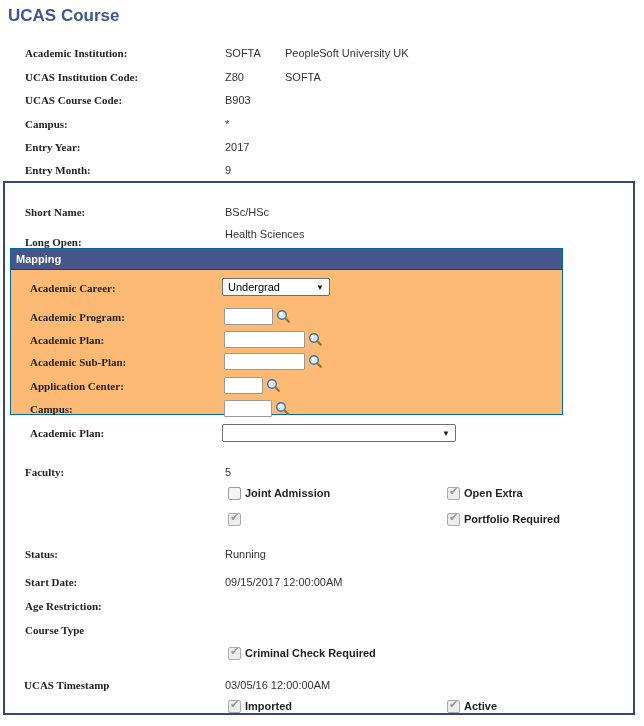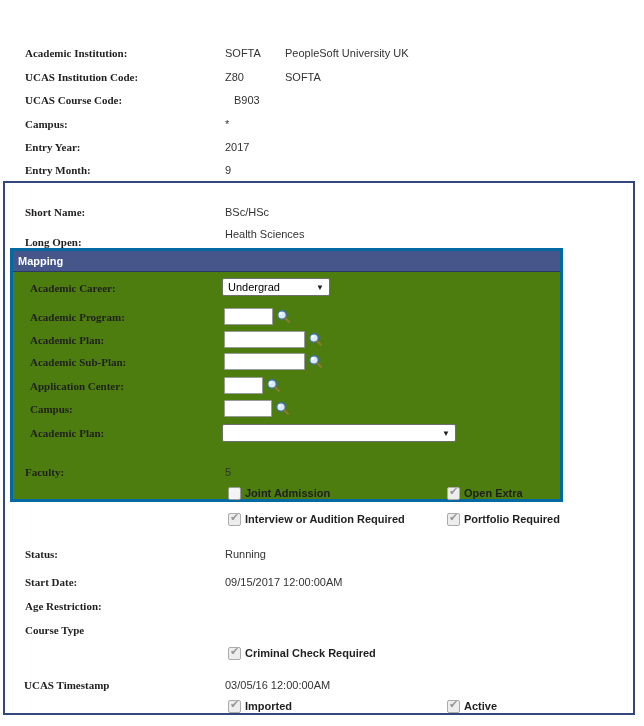--- a/index.html
+++ b/index.html
@@ -3,47 +3,48 @@
 <meta charset="utf-8">
 <style>
   html,body{margin:0;padding:0;background:#fff;}
   body{font-family:"Liberation Sans","DejaVu Sans",sans-serif;font-size:11px;color:#262626;}
   #page{position:relative;width:644px;height:726px;background:#fff;overflow:hidden;}
   .abs{position:absolute;white-space:nowrap;line-height:13px;}
   .lbl{font-weight:bold;color:#1f1f1f;font-family:Liberation Serif, serif;}
   .val{color:#333;}
   #page-title{position:absolute;left:8px;top:6px;font-size:17px;font-weight:bold;color:#3f5695;letter-spacing:0;}
   #outer-box{position:absolute;left:3px;top:181px;width:632px;height:534px;border:2px solid #34477c;box-sizing:border-box;background:#fff;}
-  #map-group{position:absolute;left:10px;top:248px;width:553px;height:254px;border:3px solid #0369a1;box-sizing:border-box;background:#4d7c0f;}
+  #map-group{position:absolute;left:10px;top:248px;width:553px;height:167px;border:1px solid #0369a1;box-sizing:border-box;background:#fdba74;}
   #map-header{height:20px;background:#47568a;border-bottom:1px solid #2c3966;display:flex;align-items:center;padding-left:5px;color:#fff;font-weight:bold;}
   .txt{position:absolute;height:17px;box-sizing:border-box;border:1px solid #9a9a9a;background:#fff;font-family:inherit;font-size:11px;padding:0 2px;border-radius:1px;}
   .sel{position:absolute;height:18px;box-sizing:border-box;background:#fff;border:1px solid #6f6f6f;border-radius:2px;display:flex;align-items:center;justify-content:space-between;padding:0 5px;color:#000;}
   .sel .arr{font-size:8px;color:#1a1a1a;margin-left:6px;}
   .mag{position:absolute;width:15px;height:15px;cursor:pointer;}
   .cb{position:absolute;width:13px;height:13px;box-sizing:border-box;border:1px solid #ababab;background:#ededed;border-radius:2px;}
   .cb.checked::after{content:"\2714";position:absolute;left:1px;top:-3px;font-size:11px;color:#979797;}
   .cb.enabled{background:#f4f4f4;border-color:#9b9b9b;}
   .cblbl{font-weight:bold;color:#1f1f1f;}
 </style>
 </head>
 <body>
 
 <div id="page">
 
+  <div id="page-title">UCAS Course</div>
 
   <div class="abs lbl" style="left:25px;top:47px">Academic Institution:</div>
   <div class="abs val" style="left:225px;top:47px">SOFTA</div>
   <div class="abs val" style="left:285px;top:47px">PeopleSoft University UK</div>
 
   <div class="abs lbl" style="left:25px;top:71px">UCAS Institution Code:</div>
   <div class="abs val" style="left:225px;top:71px">Z80</div>
   <div class="abs val" style="left:285px;top:71px">SOFTA</div>
 
   <div class="abs lbl" style="left:25px;top:94px">UCAS Course Code:</div>
-  <div class="abs val" style="left:234px;top:94px">B903</div>
+  <div class="abs val" style="left:225px;top:94px">B903</div>
 
   <div class="abs lbl" style="left:25px;top:118px">Campus:</div>
   <div class="abs val" style="left:225px;top:118px">*</div>
 
   <div class="abs lbl" style="left:25px;top:141px">Entry Year:</div>
   <div class="abs val" style="left:225px;top:141px">2017</div>
 
   <div class="abs lbl" style="left:25px;top:164px">Entry Month:</div>
   <div class="abs val" style="left:225px;top:164px">9</div>
 
@@ -115,21 +116,20 @@
 
   <div class="abs lbl" style="left:25px;top:466px">Faculty:</div>
   <div class="abs val" style="left:225px;top:466px">5</div>
 
   <span class="cb enabled" style="left:228px;top:487px"></span>
   <span class="abs cblbl" style="left:245px;top:487px">Joint Admission</span>
   <span class="cb checked" style="left:447px;top:487px"></span>
   <span class="abs cblbl" style="left:464px;top:487px">Open Extra</span>
 
   <span class="cb checked" style="left:228px;top:513px"></span>
-  <span class="abs cblbl" style="left:245px;top:513px">Interview or Audition Required</span>
   <span class="cb checked" style="left:447px;top:513px"></span>
   <span class="abs cblbl" style="left:464px;top:513px">Portfolio Required</span>
 
   <div class="abs lbl" style="left:25px;top:548px">Status:</div>
   <div class="abs val" style="left:225px;top:548px">Running</div>
 
   <div class="abs lbl" style="left:25px;top:576px">Start Date:</div>
   <div class="abs val" style="left:225px;top:576px">09/15/2017 12:00:00AM</div>
 
   <div class="abs lbl" style="left:25px;top:600px">Age Restriction:</div>

